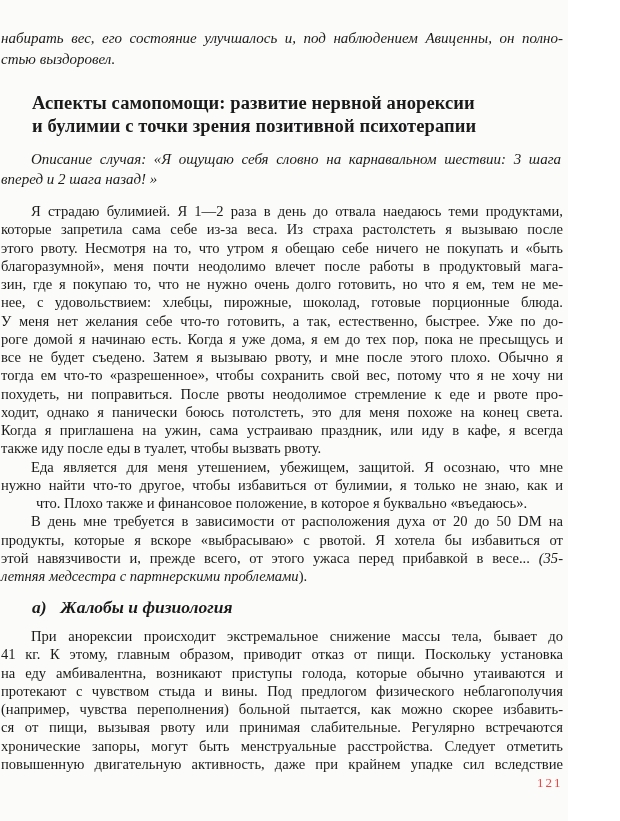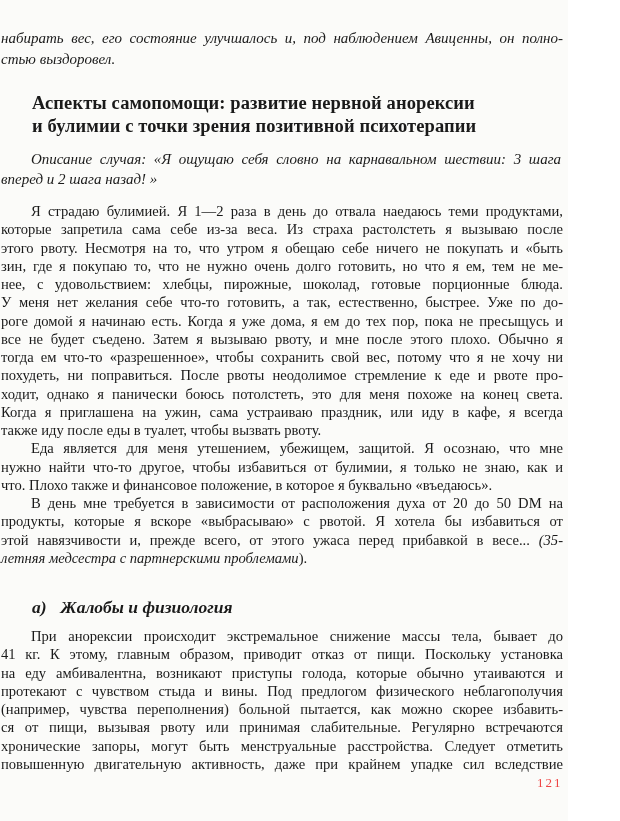--- a/index.html
+++ b/index.html
@@ -15,21 +15,21 @@
     color:var(--ink);
     overflow:hidden;
   }
   .block{position:absolute;}
   .serif{font-family:"Liberation Serif",serif;}
   .sans{font-family:Liberation Serif, serif;}
   .italic{font-style:italic;}
 
   
   .line{white-space:nowrap;}
-  .line.wrapok{white-space:normal;}
+  .line.wrapok{white-space:normal;margin-left:35px;}
   .line.jst{text-align:justify;text-align-last:justify;white-space:normal;}
   .line.ind{padding-left:30px;}
   .line .it{font-style:italic;}
 
   .intro{
     left:1px;top:28px;width:562px;
     font-size:15px;line-height:21px;
   }
   .heading{
     left:32px;top:92px;width:540px;
@@ -87,20 +87,21 @@
 
   <div class="block quote serif italic">
       <div class="line ind jst"><span>Описание случая: «Я ощущаю себя словно на карнавальном шествии: 3 шага</span></div>
       <div class="line"><span>вперед и 2 шага назад! »</span></div>
     </div>
 
   <div class="block bodytext body1 serif">
       <div class="line ind jst"><span>Я страдаю булимией. Я 1—2 раза в день до отвала наедаюсь теми продуктами,</span></div>
       <div class="line jst"><span>которые запретила сама себе из-за веса. Из страха растолстеть я вызываю после</span></div>
       <div class="line jst"><span>этого рвоту. Несмотря на то, что утром я обещаю себе ничего не покупать и «быть</span></div>
+      <div class="line jst"><span>благоразумной», меня почти неодолимо влечет после работы в продуктовый мага-</span></div>
       <div class="line jst"><span>зин, где я покупаю то, что не нужно очень долго готовить, но что я ем, тем не ме-</span></div>
       <div class="line jst"><span>нее, с удовольствием: хлебцы, пирожные, шоколад, готовые порционные блюда.</span></div>
       <div class="line jst"><span>У меня нет желания себе что-то готовить, а так, естественно, быстрее. Уже по до-</span></div>
       <div class="line jst"><span>роге домой я начинаю есть. Когда я уже дома, я ем до тех пор, пока не пресыщусь и</span></div>
       <div class="line jst"><span>все не будет съедено. Затем я вызываю рвоту, и мне после этого плохо. Обычно я</span></div>
       <div class="line jst"><span>тогда ем что-то «разрешенное», чтобы сохранить свой вес, потому что я не хочу ни</span></div>
       <div class="line jst"><span>похудеть, ни поправиться. После рвоты неодолимое стремление к еде и рвоте про-</span></div>
       <div class="line jst"><span>ходит, однако я панически боюсь потолстеть, это для меня похоже на конец света.</span></div>
       <div class="line jst"><span>Когда я приглашена на ужин, сама устраиваю праздник, или иду в кафе, я всегда</span></div>
       <div class="line"><span>также иду после еды в туалет, чтобы вызвать рвоту.</span></div>

